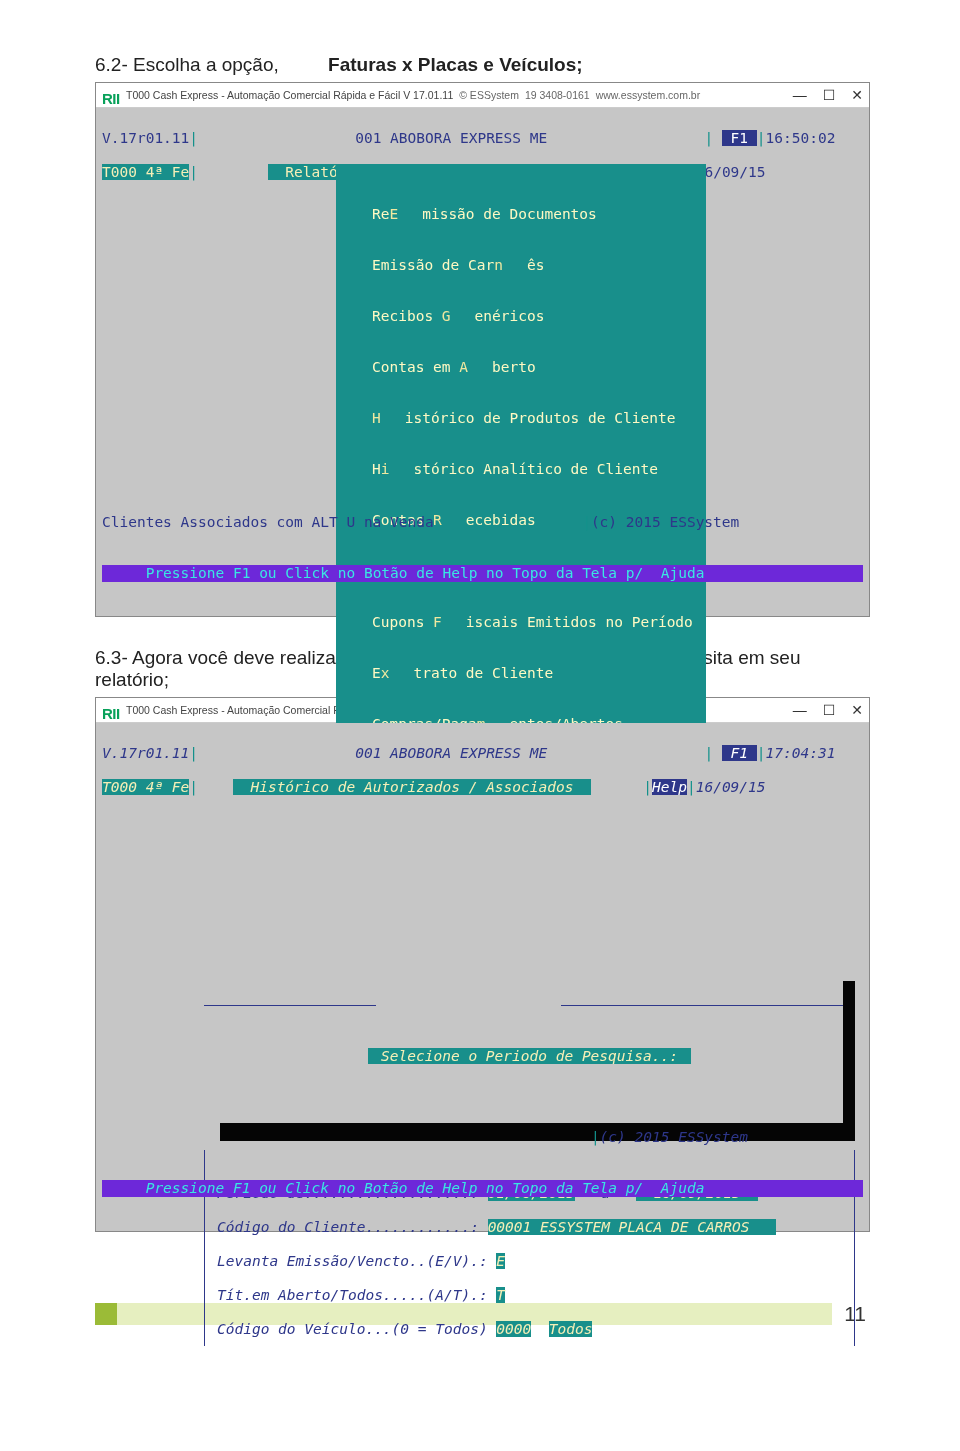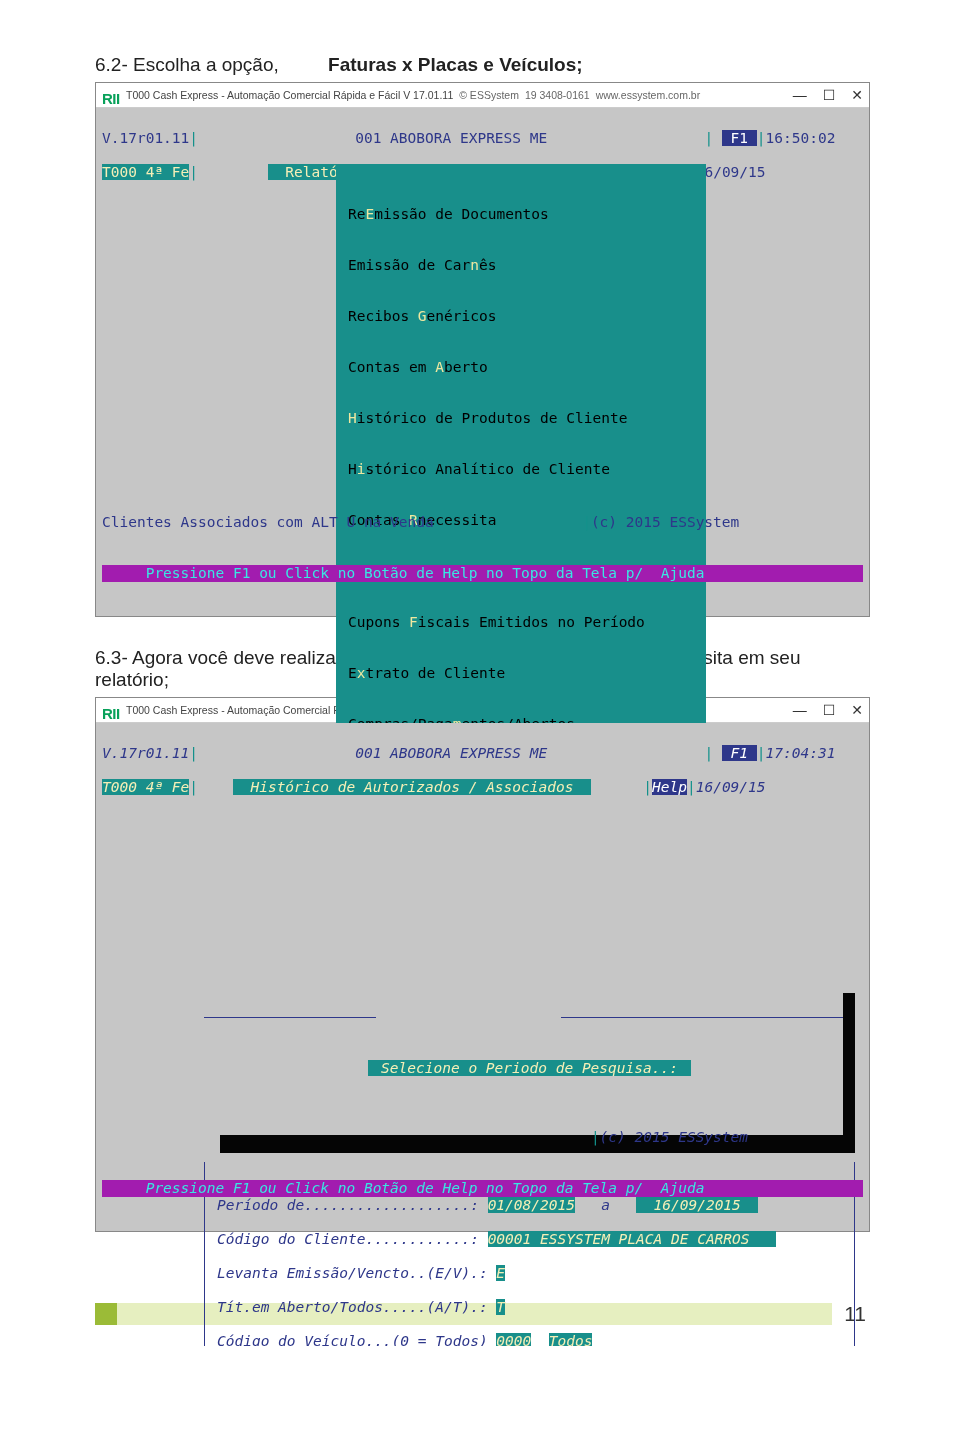--- a/index.html
+++ b/index.html
@@ -54,42 +54,42 @@
     top: 56px;
     left: 240px;
     background: #188f8b;
     padding: 8px 6px 8px 6px;
     width: 370px;
   }
   .menu-box .item { padding: 0 6px; white-space: pre; }
   .menu-box .item.sel { background: #b6239e; color: #f5efb7; display: inline-block; width: 352px; }
   .menu-hotkey { color: #efe8a0; }
   .menu-box .item .hk-black { color: #111; }
-  .menu-normal { color: #000000; }
+  .menu-normal { color: #fef9c3; margin-left: 24px; }
   .menu-box .esc-line { color: #3ae6e2; margin-top: 16px; padding: 0 6px;}
 
   .footer-block { position: absolute; bottom: 0; left: 6px; right: 6px; }
   .foot1 { white-space: pre; }
-  .foot2 { background: #a21caf; white-space: pre; text-align: left; }
+  .foot2 { background: #6d28d9; white-space: pre; text-align: left; }
 
   
   .console2-body {
     font-family: 'Lucida Console', 'Consolas', monospace;
     font-size: 14.5px;
     line-height: 17px;
     white-space: pre;
     position: relative;
     height: 508px;
     background: #c6c6c6;
     padding: 5px 18px 0 6px;
     font-style: italic;
   }
   .form-box {
     position: absolute;
-    top: 252px;
+    top: 240px;
     left: 108px;
     right: 14px;
     height: 188px;
     border-top: 0;
   }
   .form-title-row { text-align: center; color: #2e378a; }
   .form-title-row .t { background: #188f8b; color: #f5efb7; padding: 0 4px; }
   .form-tr-wrap { position: relative; }
   .form-top-border { position: absolute; top: 8px; height: 0; border-top: 1px solid #2e378a; }
   .ftb-left { left: 0; width: 172px; }
@@ -138,21 +138,21 @@
 <span class="hdr-row"><span class="c-navy">V.17r01.11</span><span class="c-teal">|</span><span class="c-navy">                  </span><span class="c-navy">001 ABOBORA EXPRESS ME</span><span class="c-navy">                  </span><span class="c-teal">| </span><span class="bg-navy c-white"> <span>F1</span> </span><span class="c-teal">|</span><span class="c-navy">16:50:02</span></span>
 <span class="hdr-row"><span class="bg-teal c-cream">T000 4ª Fe</span><span class="c-teal">|        </span><span class="bg-teal c-cream">  <span>Relatórios do Contas a Receber</span>  </span><span class="c-teal">         |</span><span class="bg-navy c-white"><span>Help</span></span><span class="c-teal">|</span><span class="c-navy">16/09/15</span></span>
 
       <div class="menu-box">
         <div class="item"><span class="menu-normal">Re</span><span class="menu-hotkey">E</span><span class="menu-normal">missão de Documentos</span></div>
         <div class="item"><span class="menu-normal">Emissão de Car</span><span class="menu-hotkey">n</span><span class="menu-normal">ês</span></div>
         <div class="item"><span class="menu-normal">Recibos </span><span class="menu-hotkey">G</span><span class="menu-normal">enéricos</span></div>
         <div class="item"><span class="menu-normal">Contas em </span><span class="menu-hotkey">A</span><span class="menu-normal">berto</span></div>
         <div class="item"><span class="menu-normal"></span><span class="menu-hotkey">H</span><span class="menu-normal">istórico de Produtos de Cliente</span></div>
         <div class="item"><span class="menu-normal">H</span><span class="menu-hotkey">i</span><span class="menu-normal">stórico Analítico de Cliente</span></div>
-        <div class="item"><span class="menu-normal">Contas </span><span class="menu-hotkey">R</span><span class="menu-normal">necessita</span></div>
+        <div class="item"><span class="menu-normal">Contas </span><span class="menu-hotkey">R</span><span class="menu-normal">ecebidas</span></div>
         <div class="item"><span class="menu-normal">Resumo de </span><span class="menu-hotkey">C</span><span class="menu-normal">arga</span></div>
         <div class="item"><span class="menu-normal">Cupons </span><span class="menu-hotkey">F</span><span class="menu-normal">iscais Emitidos no Período</span></div>
         <div class="item"><span class="menu-normal">E</span><span class="menu-hotkey">x</span><span class="menu-normal">trato de Cliente</span></div>
         <div class="item"><span class="menu-normal">Compras/Paga</span><span class="menu-hotkey">m</span><span class="menu-normal">entos/Abertos</span></div>
         <div class="item sel"><span>Faturas x </span><span class="hk-black">P</span><span>lacas e Veículos</span></div>
         <div class="item"><span class="menu-normal">Desctos Cedido</span><span class="menu-hotkey">s</span><span class="menu-normal"> no Recebimento</span></div>
         <div class="item"><span class="menu-normal">Rastreio </span><span class="menu-hotkey">L</span><span class="menu-normal">otes/Nos Seriais</span></div>
         <div class="esc-line">ESC - Fecha Menu</div>
       </div>
 

